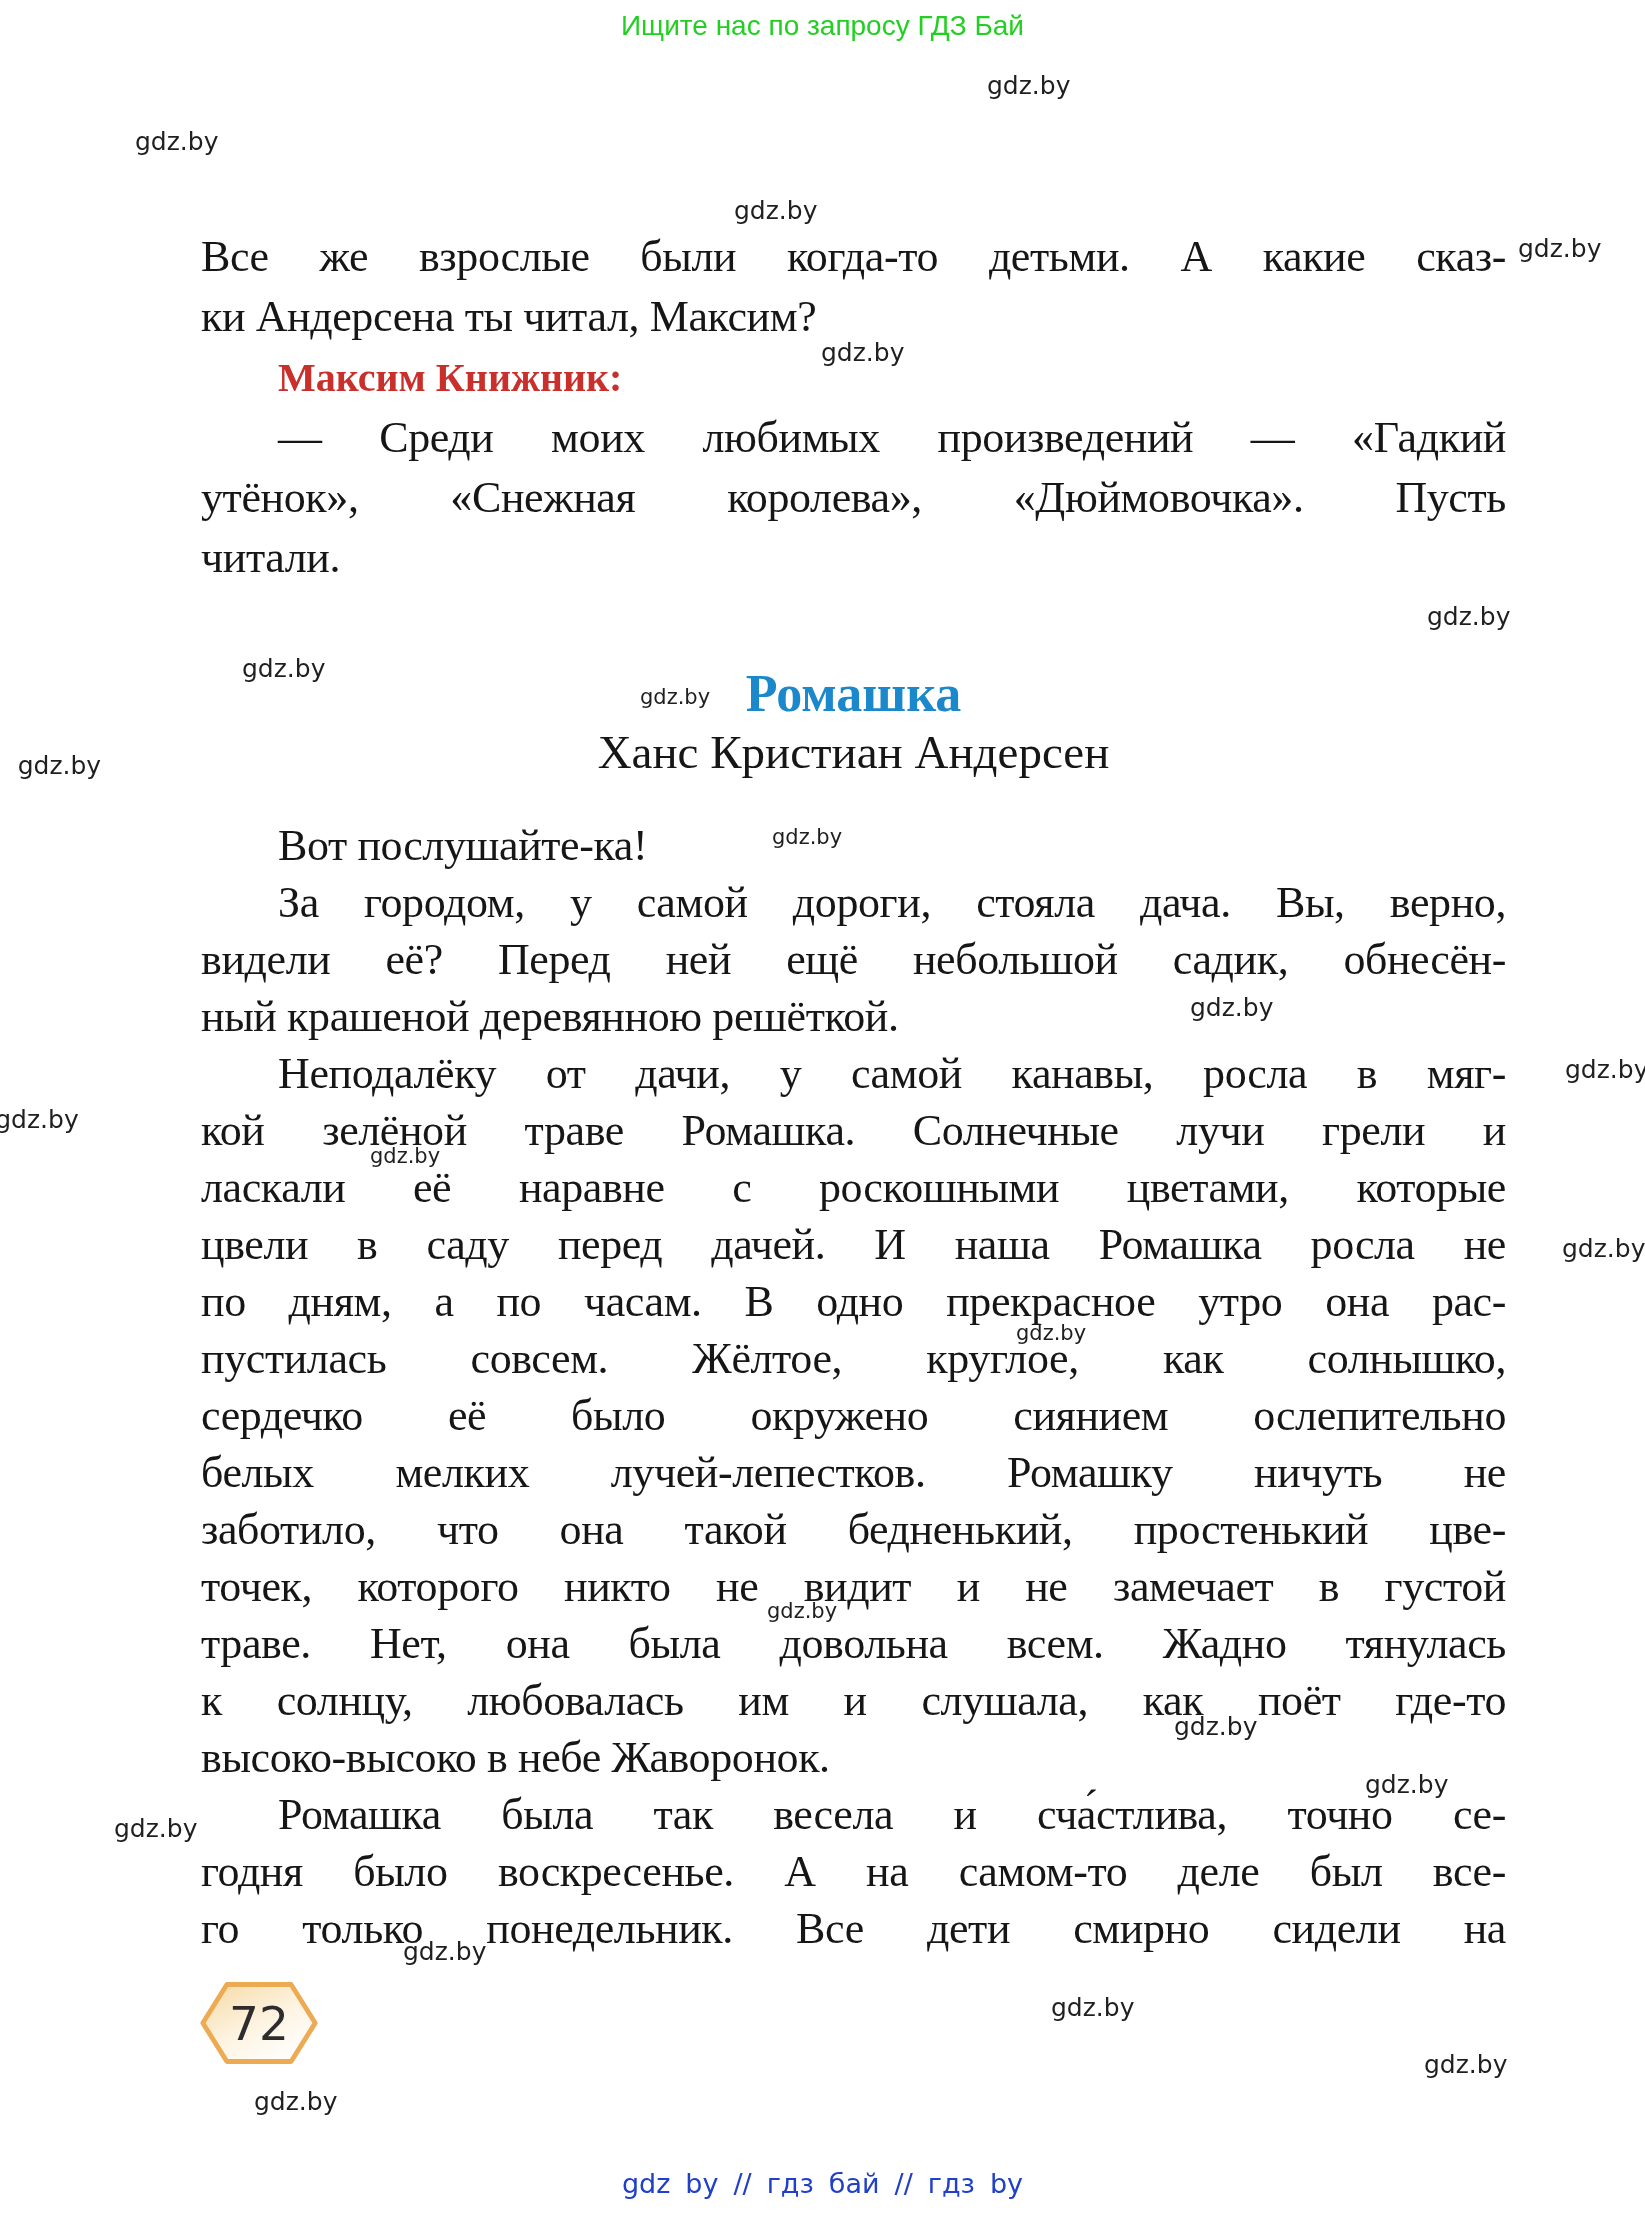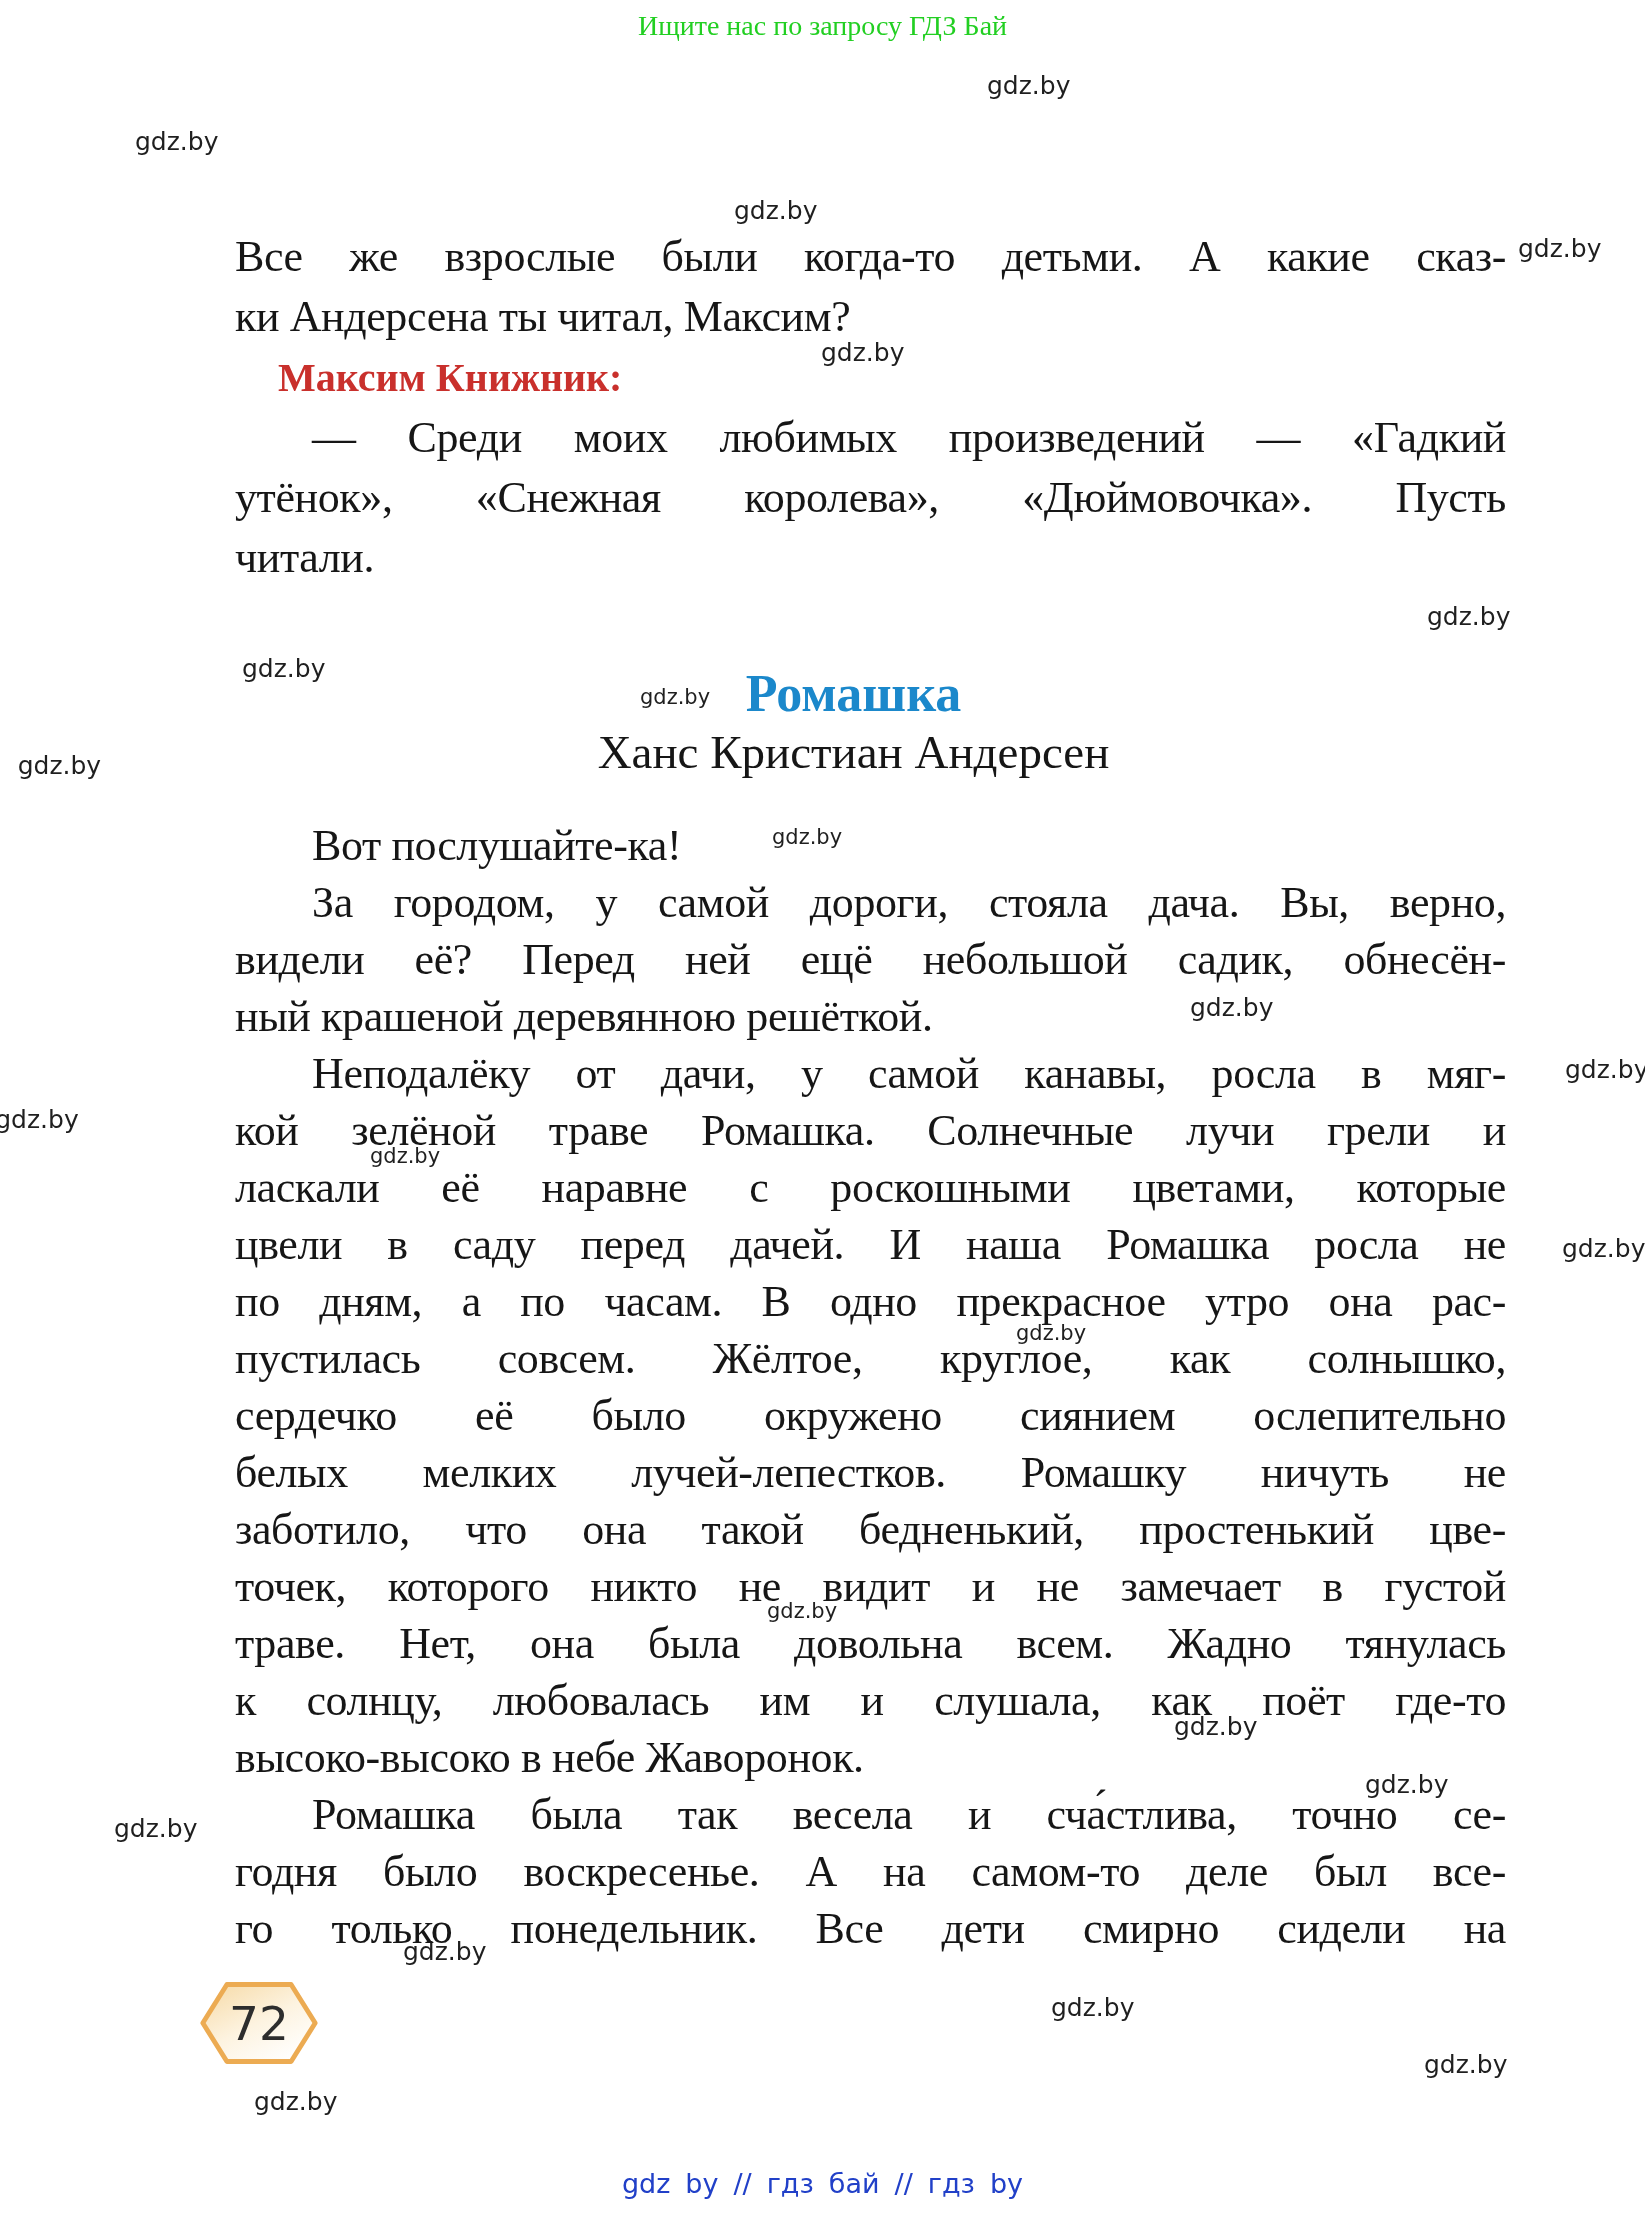--- a/index.html
+++ b/index.html
@@ -10,21 +10,21 @@
     overflow:hidden;
     font-family:"Liberation Serif", serif;
     color:var(--text-black,#161616);
   }
   .page{position:absolute;inset:0;}
 
   
   .banner{
     position:absolute;top:9.7px;left:0;width:100%;
     text-align:center;
-    font-family:Liberation Serif, serif;
+    font-family:Liberation Sans, sans-serif;
     font-size:28px;
     color:var(--banner-green,#22cf22);
   }
 
   
   .wm{
     position:absolute;
     font-family:"DejaVu Sans", sans-serif;
     font-size:25px;
     color:var(--watermark-gray,#1f1f1f);
@@ -34,21 +34,20 @@
 
   
   .col{position:absolute;left:201px;width:1305px;}
   .line{
     font-size:44px;
     line-height:60px;
     letter-spacing:-0.4px;
     text-align:justify;
     text-align-last:justify;
     white-space:normal;
-    margin-left:34px;
   }
   .line.indent{text-indent:77px;}
   .line.last{text-align-last:left;}
 
   .para1{top:227px;}
   .speaker{
     top:348px;
     font-size:40px;line-height:60px;
     padding-left:77px;
     font-weight:bold;

